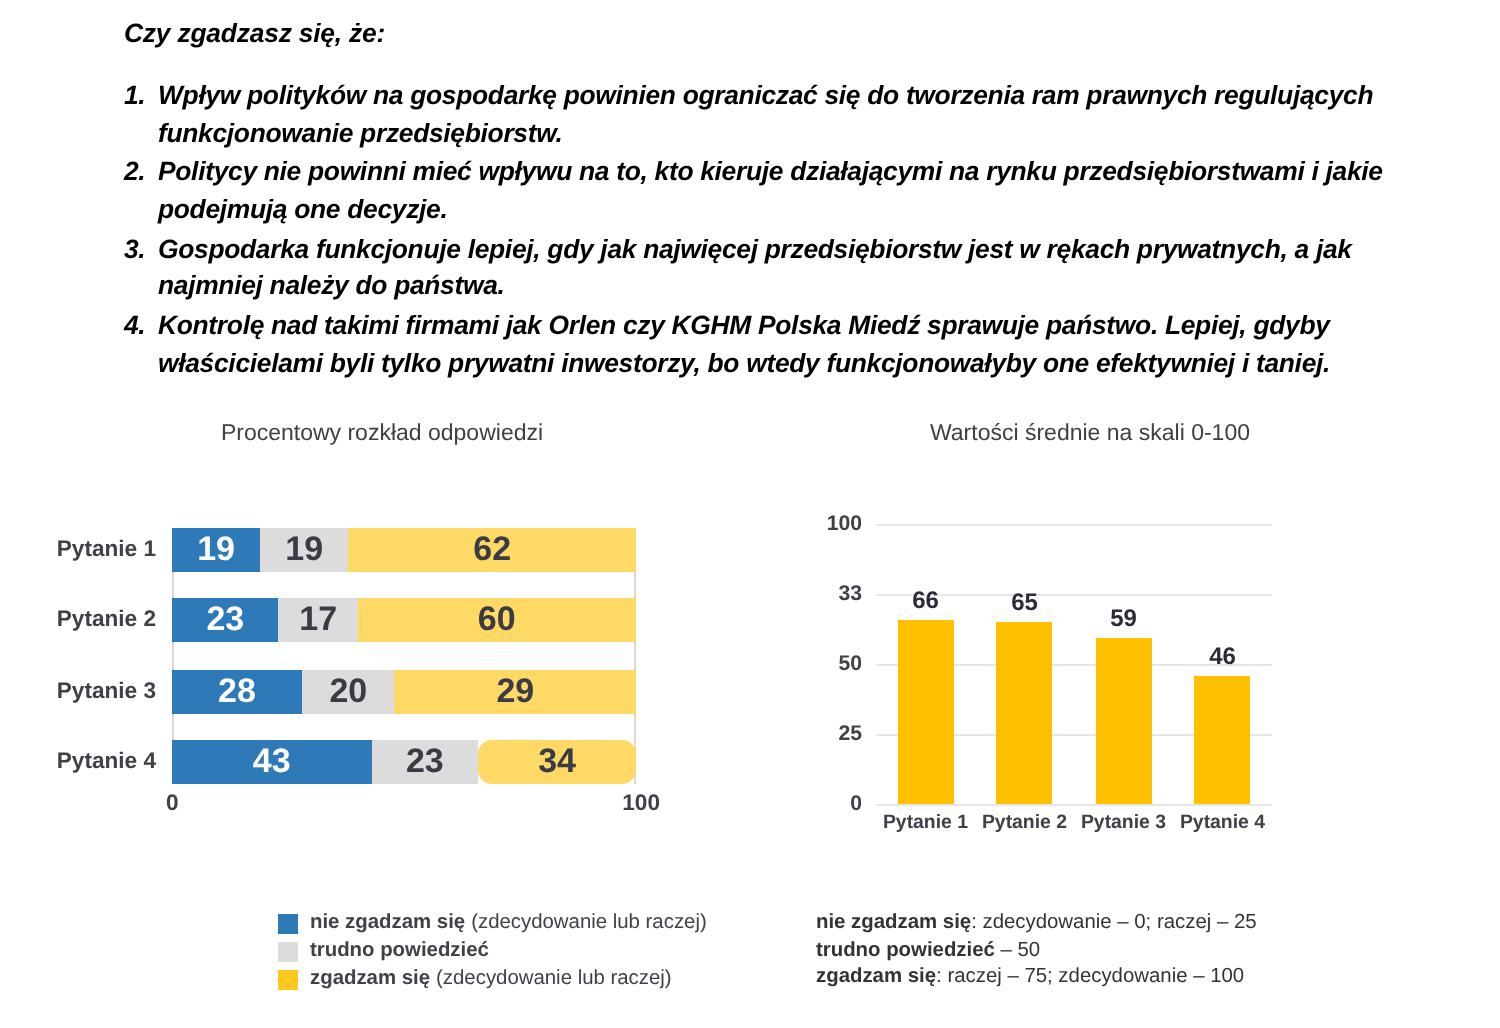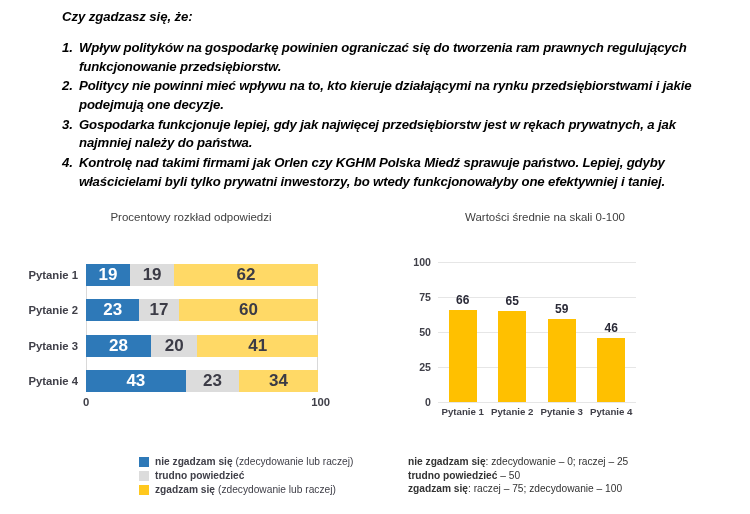--- a/index.html
+++ b/index.html
@@ -320,27 +320,27 @@
         <div class="srow" style="top: 35.3333px;">
           <span class="cat-label">Pytanie 2</span>
           <div class="seg seg-blue" style="width: 23%;">23</div>
           <div class="seg seg-gray" style="width: 17%;">17</div>
           <div class="seg seg-yellow" style="width: 60%;">60</div>
         </div>
         <div class="srow" style="top: 70.6667px;">
           <span class="cat-label">Pytanie 3</span>
           <div class="seg seg-blue" style="width: 28%;">28</div>
           <div class="seg seg-gray" style="width: 20%;">20</div>
-          <div class="seg seg-yellow" style="width: 52%;">41</div>
+          <div class="seg seg-yellow" style="width: 52%;">29</div>
         </div>
         <div class="srow" style="top: 106px;">
           <span class="cat-label">Pytanie 4</span>
           <div class="seg seg-blue" style="width: 43%;">43</div>
           <div class="seg seg-gray" style="width: 23%;">23</div>
-          <div class="seg seg-yellow" style="width: 34%;">34</div>
+          <div class="seg seg-yellow" style="width: 34%; border-radius: 7px;">34</div>
         </div>
       </div>
 
     <div class="stacked-xaxis">
       <span class="tick t0">0</span>
       <span class="tick t100">100</span>
     </div>
 
     <div class="legend-left">
       <div class="legend-item">
@@ -365,21 +365,21 @@
     <div class="chart-title">Wartości średnie na skali 0-100</div>
 
     <div class="col-plot" id="col-plot">
         <div class="gridline" style="top: 140px;"></div>
         <span class="ytick" style="top: 140px;">0</span>
         <div class="gridline" style="top: 105px;"></div>
         <span class="ytick" style="top: 105px;">25</span>
         <div class="gridline" style="top: 70px;"></div>
         <span class="ytick" style="top: 70px;">50</span>
         <div class="gridline" style="top: 35px;"></div>
-        <span class="ytick" style="top: 35px;">75</span>
+        <span class="ytick" style="top: 35px;">33</span>
         <div class="gridline" style="top: 0px;"></div>
         <span class="ytick" style="top: 0px;">100</span>
         <div class="cols">
           <div class="col-wrap">
             <span class="col-value" style="bottom: 95.4px;">66</span>
             <div class="col-bar" style="height: 92.4px; background: rgb(255, 192, 0);"></div>
           </div>
           <div class="col-wrap">
             <span class="col-value" style="bottom: 94px;">65</span>
             <div class="col-bar" style="height: 91px; background: rgb(255, 192, 0);"></div>

